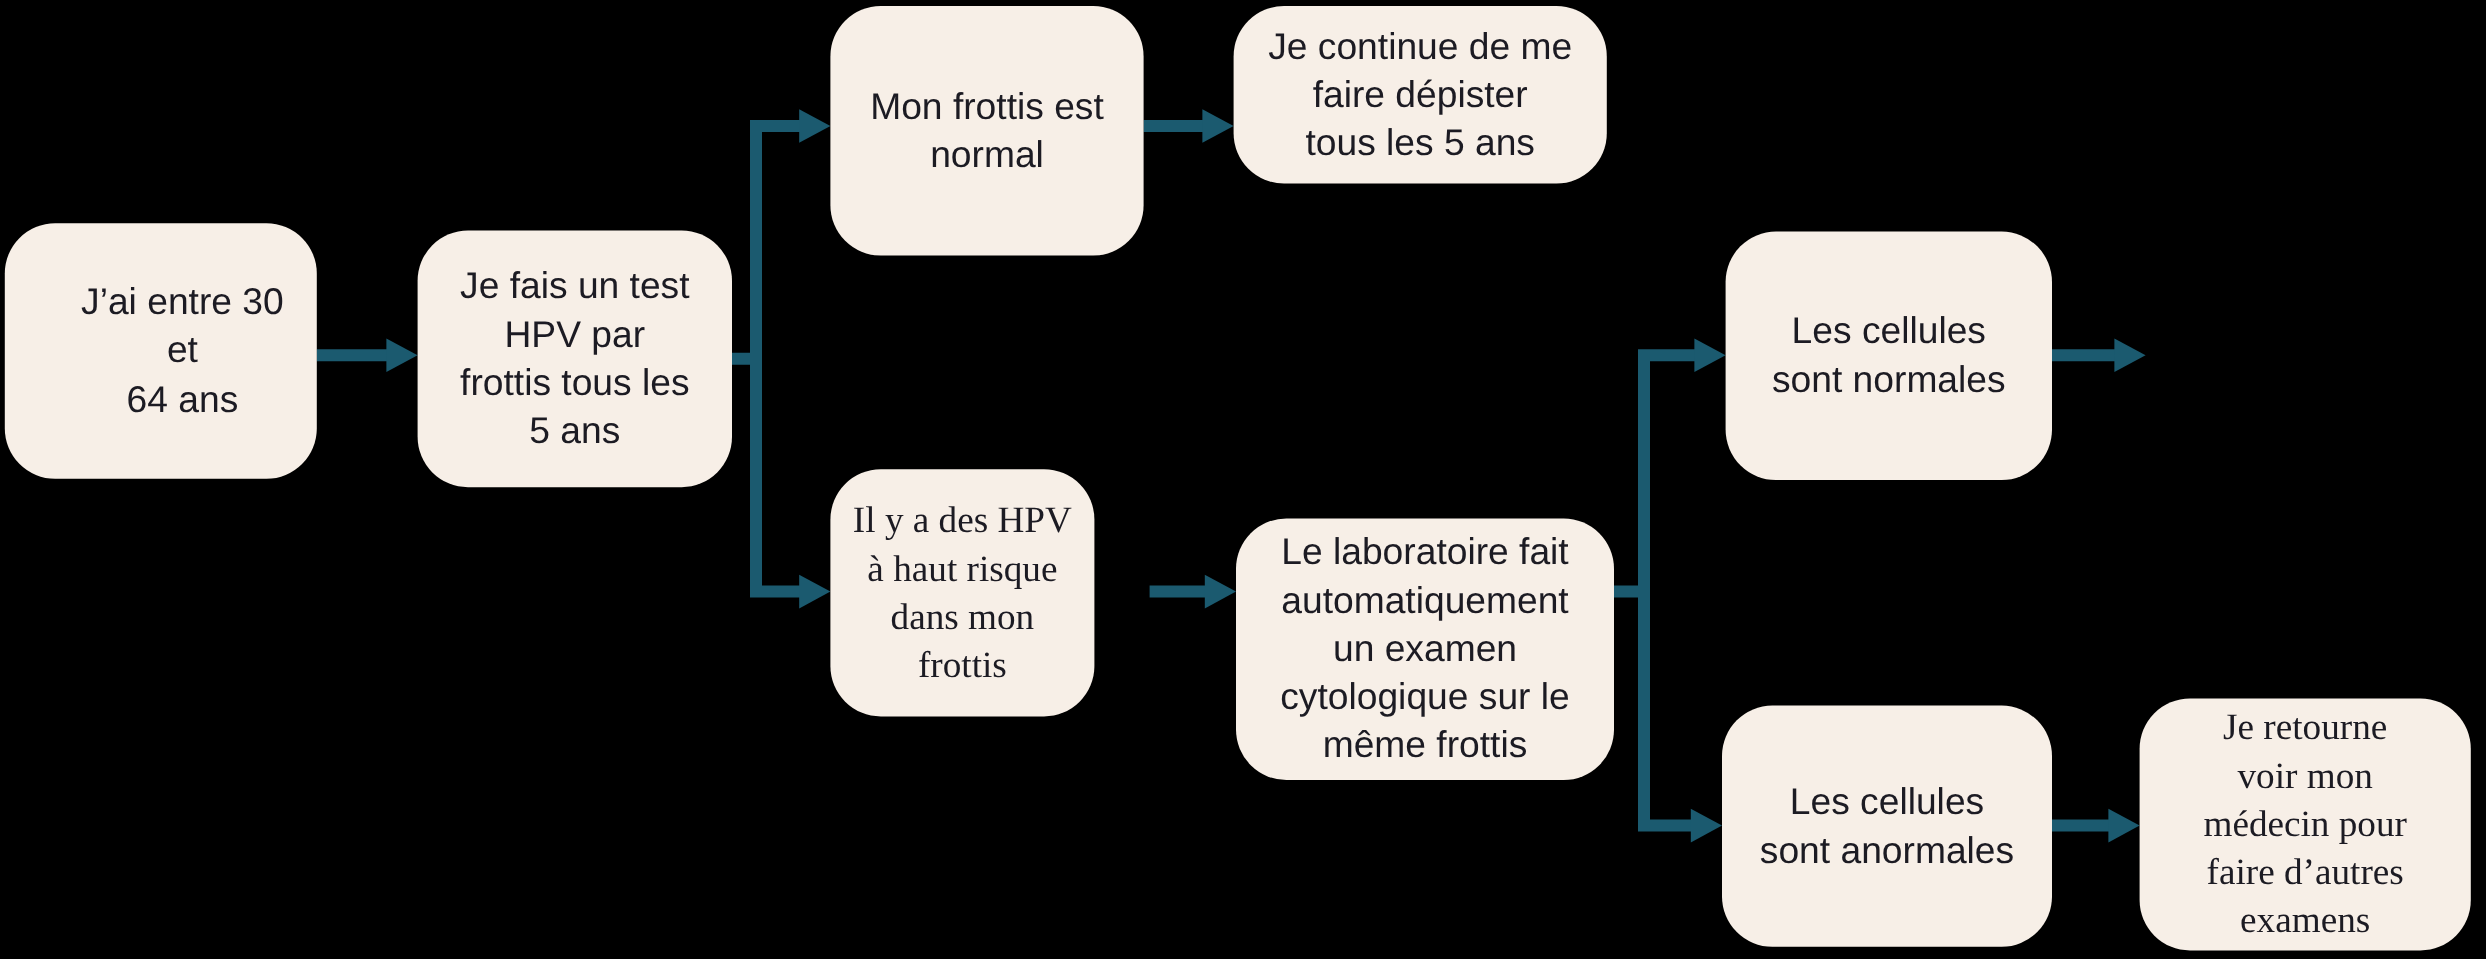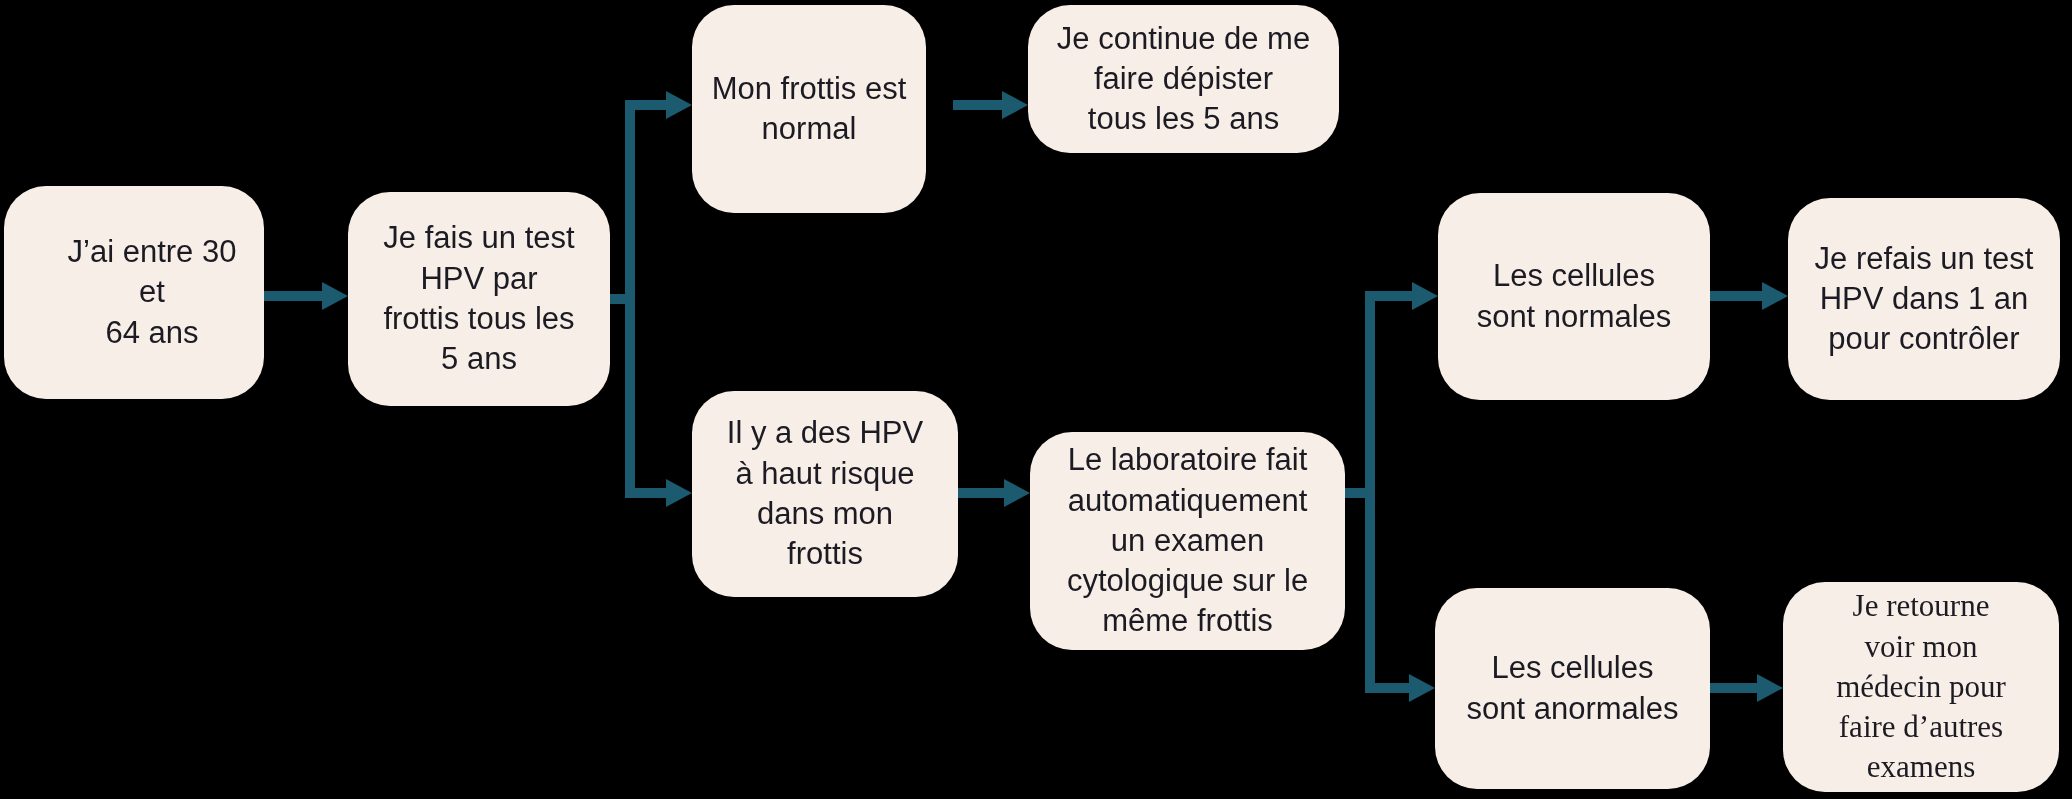--- a/index.html
+++ b/index.html
@@ -27,23 +27,23 @@
     align-items: center;
     justify-content: center;
     text-align: center;
     font-size: 31px;
     line-height: 1.3;
     white-space: pre-line;
     padding: 8px 12px;
   }
   #n1  { left: 4px;    top: 186px; width: 260px; height: 213px; padding-left: 48px; }
   #n2  { left: 348px;  top: 192px; width: 262px; height: 214px; }
-  #n3  { left: 692px;  top: 5px;   width: 234px; height: 208px; }
+  #n3  { left: 692px;  top: 5px;   width: 261px; height: 208px; }
   #n4  { left: 1028px; top: 5px;   width: 311px; height: 148px; }
-  #n5  { left: 692px;  top: 391px; width: 266px; height: 206px; }
+  #n5  { left: 692px;  top: 391px; width: 220px; height: 206px; font-family: Liberation Serif, serif; }
   #n6  { left: 1030px; top: 384px; width: 315px; height: 218px; margin-top: 48px; }
   #n7  { left: 1438px; top: 193px; width: 272px; height: 207px; }
   #n8  { left: 1788px; top: 198px; width: 272px; height: 202px; }
   #n9  { left: 1435px; top: 588px; width: 275px; height: 201px; }
   #n10 { left: 1783px; top: 582px; width: 276px; height: 210px; font-family: Liberation Serif, serif; }
   svg.edges {
     position: absolute;
     left: 0; top: 0;
     width: 2072px; height: 799px;
     pointer-events: none;
@@ -108,23 +108,20 @@
 à haut risque
 dans mon
 frottis</div>
   <div class="node" id="n6">Le laboratoire fait
 automatiquement
 un examen
 cytologique sur le
 même frottis</div>
   <div class="node" id="n7">Les cellules
 sont normales</div>
-  <div class="node" id="n8">Je refais un test
-HPV dans 1 an
-pour contrôler</div>
   <div class="node" id="n9">Les cellules
 sont anormales</div>
   <div class="node" id="n10">Je retourne
 voir mon
 médecin pour
 faire d’autres
 examens</div>
 
 </div>
 

